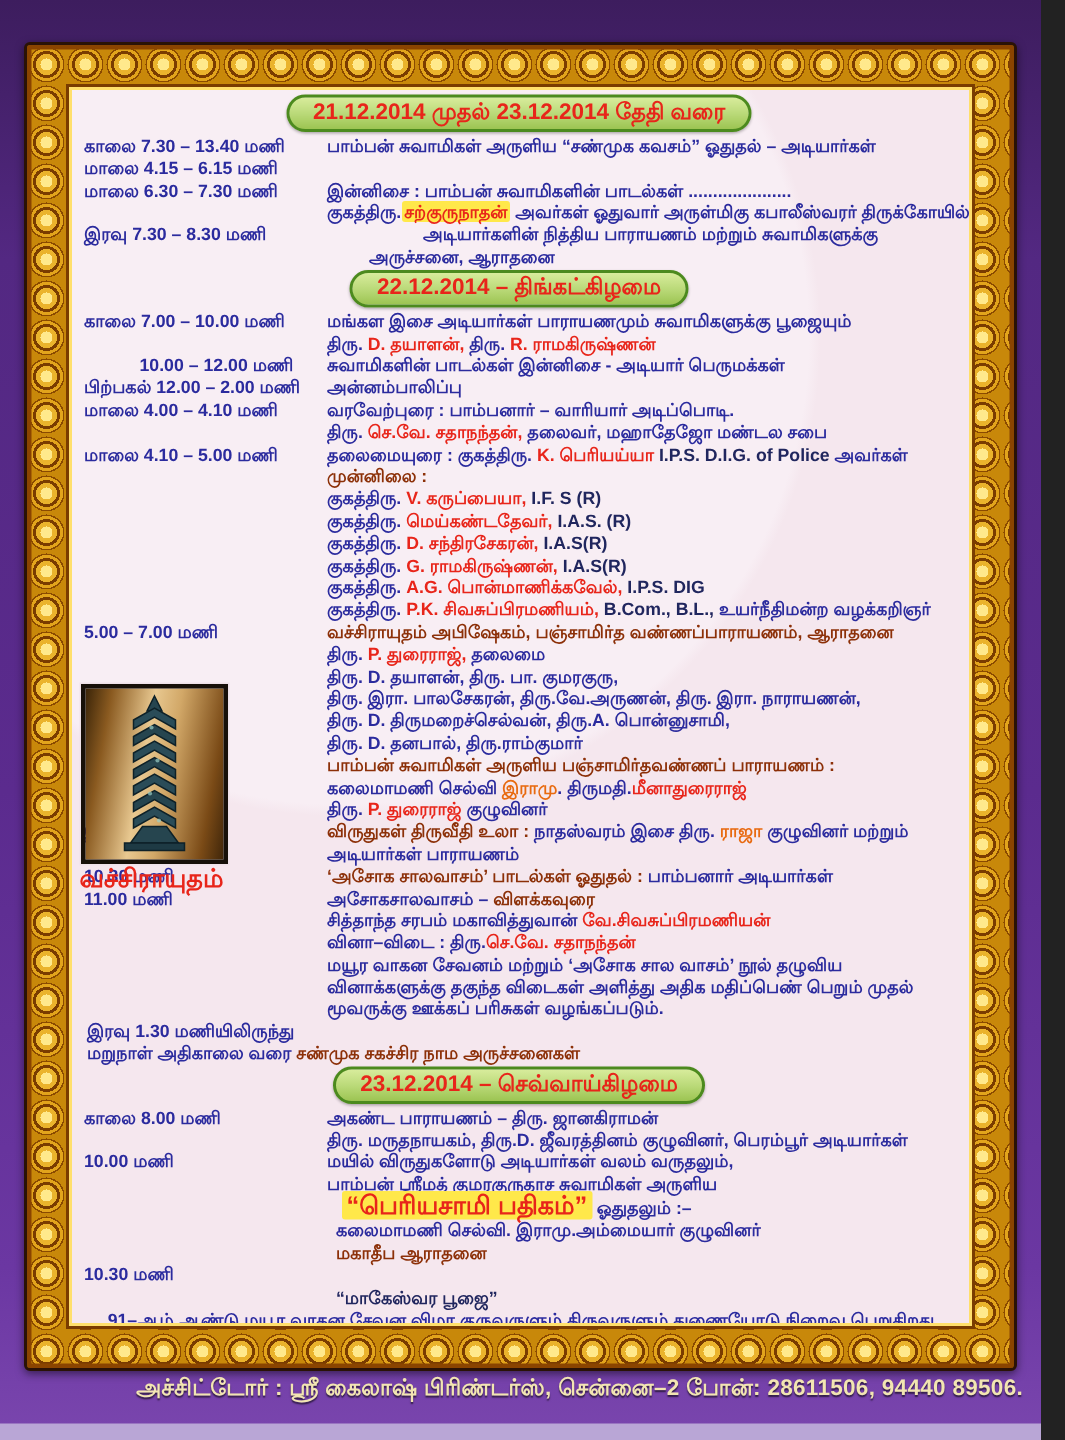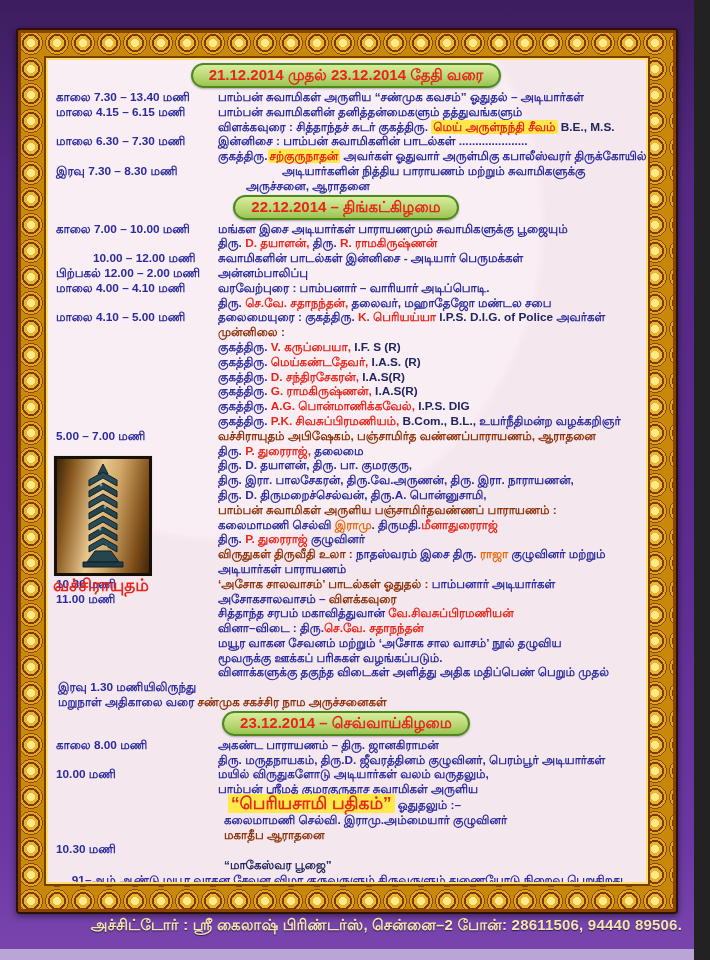--- a/index.html
+++ b/index.html
@@ -80,24 +80,20 @@
     <div class="schedule">
         <div class="pill-wrap"><span class="pill">21.12.2014 முதல்  23.12.2014 தேதி வரை</span></div>
         <div class="row">
           <div class="time">காலை 7.30 – 13.40 மணி</div>
           <div class="lines">
             <div class="line"><span class="c-b">பாம்பன் சுவாமிகள் அருளிய “சண்முக கவசம்” ஓதுதல் – அடியார்கள்</span></div>
           </div>
         </div>
         <div class="row">
           <div class="time">மாலை 4.15 – 6.15 மணி</div>
-          <div class="lines">
-            <div class="line"><span class="c-b">பாம்பன் சுவாமிகளின் தனித்தன்மைகளும் தத்துவங்களும்</span></div>
-            <div class="line"><span class="c-b">விளக்கவுரை : சித்தாந்தச் சுடர் குகத்திரு. </span><span class="c-h">மெய் அருள்நந்தி சீவம்</span><span class="c-d"> B.E., M.S.</span></div>
-          </div>
         </div>
         <div class="row">
           <div class="time">மாலை 6.30 – 7.30 மணி</div>
           <div class="lines">
             <div class="line"><span class="c-b">இன்னிசை : பாம்பன் சுவாமிகளின் பாடல்கள் .....................</span></div>
             <div class="line"><span class="c-b">குகத்திரு.</span><span class="c-h">சற்குருநாதன்</span><span class="c-b"> அவர்கள் ஓதுவார் அருள்மிகு கபாலீஸ்வரர் திருக்கோயில்.</span></div>
           </div>
         </div>
         <div class="row">
           <div class="time">இரவு 7.30 – 8.30 மணி</div>
@@ -147,20 +143,21 @@
           </div>
         </div>
         <div class="row">
           <div class="time">5.00 – 7.00 மணி</div>
           <div class="lines">
             <div class="line"><span class="c-m">வச்சிராயுதம் அபிஷேகம், பஞ்சாமிர்த வண்ணப்பாராயணம், ஆராதனை</span></div>
             <div class="line"><span class="c-b">திரு. </span><span class="c-r">P. துரைராஜ்,</span><span class="c-b"> தலைமை</span></div>
             <div class="line"><span class="c-b">திரு. D. தயாளன், திரு. பா. குமரகுரு,</span></div>
             <div class="line"><span class="c-b">திரு. இரா. பாலசேகரன், திரு.வே.அருணன், திரு. இரா. நாராயணன்,</span></div>
             <div class="line"><span class="c-b">திரு. D. திருமறைச்செல்வன், திரு.A. பொன்னுசாமி,</span></div>
+            <div class="line"><span class="c-b">திரு. D. தனபால், திரு.ராம்குமார்</span></div>
             <div class="line"><span class="c-m">பாம்பன் சுவாமிகள் அருளிய பஞ்சாமிர்தவண்ணப் பாராயணம் :</span></div>
             <div class="line"><span class="c-b">கலைமாமணி செல்வி </span><span class="c-o">இராமு</span><span class="c-b">. திருமதி.</span><span class="c-r">மீனாதுரைராஜ்</span></div>
             <div class="line"><span class="c-b">திரு. </span><span class="c-r">P. துரைராஜ்</span><span class="c-b"> குழுவினர்</span></div>
           </div>
         </div>
         <div class="row">
           <div class="time">இரவு 7.00 மணி</div>
           <div class="lines">
             <div class="line"><span class="c-m">விருதுகள் திருவீதி உலா :</span><span class="c-b"> நாதஸ்வரம் இசை திரு. </span><span class="c-o">ராஜா</span><span class="c-b"> குழுவினர் மற்றும்</span></div>
             <div class="line"><span class="c-b">அடியார்கள் பாராயணம்</span></div>
@@ -172,22 +169,22 @@
             <div class="line"><span class="c-m">‘அசோக சாலவாசம்’  பாடல்கள் ஓதுதல் :</span><span class="c-b"> பாம்பனார் அடியார்கள்</span></div>
           </div>
         </div>
         <div class="row">
           <div class="time">11.00 மணி</div>
           <div class="lines">
             <div class="line"><span class="c-b">அசோகசாலவாசம் – </span><span class="c-m">விளக்கவுரை</span></div>
             <div class="line"><span class="c-b">சித்தாந்த சரபம் மகாவித்துவான்  </span><span class="c-r">வே.சிவசுப்பிரமணியன்</span></div>
             <div class="line"><span class="c-b">வினா–விடை : திரு.</span><span class="c-r">செ.வே. சதாநந்தன்</span></div>
             <div class="line"><span class="c-b">மயூர வாகன சேவனம் மற்றும் ‘அசோக சால வாசம்’ நூல் தழுவிய</span></div>
+            <div class="line"><span class="c-b">வினாக்களுக்கு தகுந்த விடைகள் அளித்து அதிக மதிப்பெண் பெறும் முதல்</span></div>
             <div class="line"><span class="c-b">மூவருக்கு ஊக்கப் பரிசுகள் வழங்கப்படும்.</span></div>
-            <div class="line"><span class="c-b">வினாக்களுக்கு தகுந்த விடைகள் அளித்து அதிக மதிப்பெண் பெறும் முதல்</span></div>
           </div>
         </div>
         <div class="full">
           <div class="line"><span class="c-b">இரவு 1.30 மணியிலிருந்து</span></div>
           <div class="line"><span class="c-b">மறுநாள் அதிகாலை வரை </span><span class="c-m">சண்முக சகச்சிர நாம அருச்சனைகள்</span></div>
         </div>
         <div class="pill-wrap"><span class="pill">23.12.2014 – செவ்வாய்கிழமை</span></div>
         <div class="row">
           <div class="time">காலை 8.00 மணி</div>
           <div class="lines">

